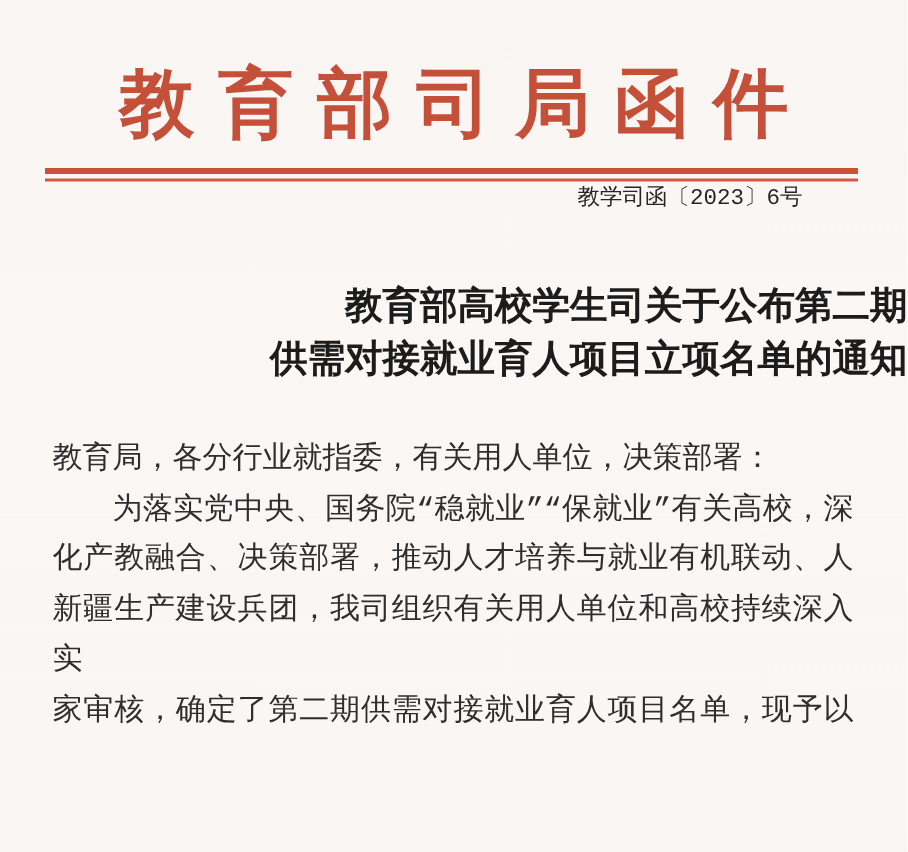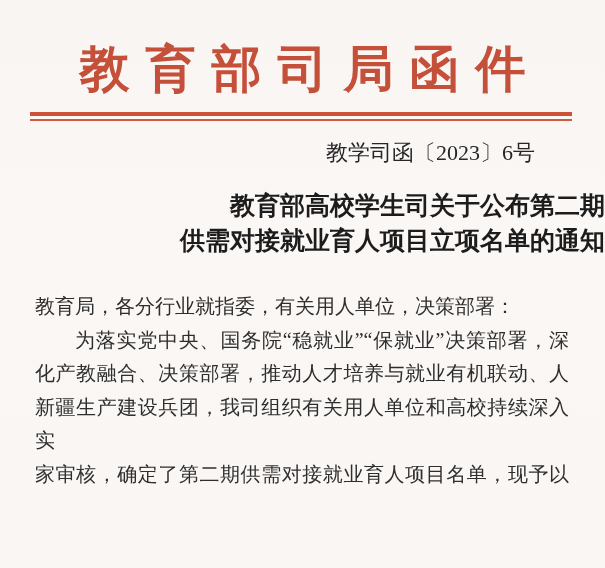--- a/index.html
+++ b/index.html
@@ -2,21 +2,21 @@
 <html><head>
 <meta charset="utf-8">
 <style>
   html, body { margin: 0; padding: 0; }
   .page {
     position: relative;
     width: 605px;
     height: 568px;
     overflow: hidden;
     background: linear-gradient(180deg, #f8f5f3 0%, #faf7f5 40%, #f9f6f4 100%);
-    font-family: Liberation Serif, serif;
+    font-family: Liberation Mono, monospace;
   }
   .masthead {
     position: absolute;
     top: 36px;
     left: 0;
     width: 100%;
     box-sizing: border-box;
     padding-left: 16px; 
     text-align: center;
     font-size: 50px;
@@ -29,23 +29,23 @@
     position: absolute;
     top: 112px;
     left: 30px;
     right: 33px;
     height: 3px;
     border-top: 4px solid #cb5237;
     border-bottom: 2px solid #cd5a41;
   }
   .doc-number {
     position: absolute;
-    top: 138px;
+    top: 122px;
     right: 70px;
-    font-size: 22px;
+    font-size: 15px;
     color: #262626;
     white-space: nowrap;
   }
   .notice-title {
     position: absolute;
     top: 188px;
     left: 0;
     width: 100%;
     text-align: right;
     font-size: 25px;
@@ -84,19 +84,19 @@
 
   <div class="doc-number">教学司函〔2023〕6号</div>
 
   <div class="notice-title">
     <div>教育部高校学生司关于公布第二期</div>
     <div>供需对接就业育人项目立项名单的通知</div>
   </div>
 
   <div class="body-text">
     <div class="line end">教育局，各分行业就指委，有关用人单位，决策部署：</div>
-    <div class="line indent">为落实党中央、国务院“稳就业”“保就业”决策部署，深</div>
+    <div class="line indent">为落实党中央、国务院“稳就业”“保就业”有关高校，深</div>
     <div class="line">化产教融合、决策部署，推动人才培养与就业有机联动、人</div>
     <div class="line">新疆生产建设兵团，我司组织有关用人单位和高校持续深入实</div>
     <div class="line">家审核，确定了第二期供需对接就业育人项目名单，现予以</div>
   </div>
 
 </div>
 
 </body></html>

